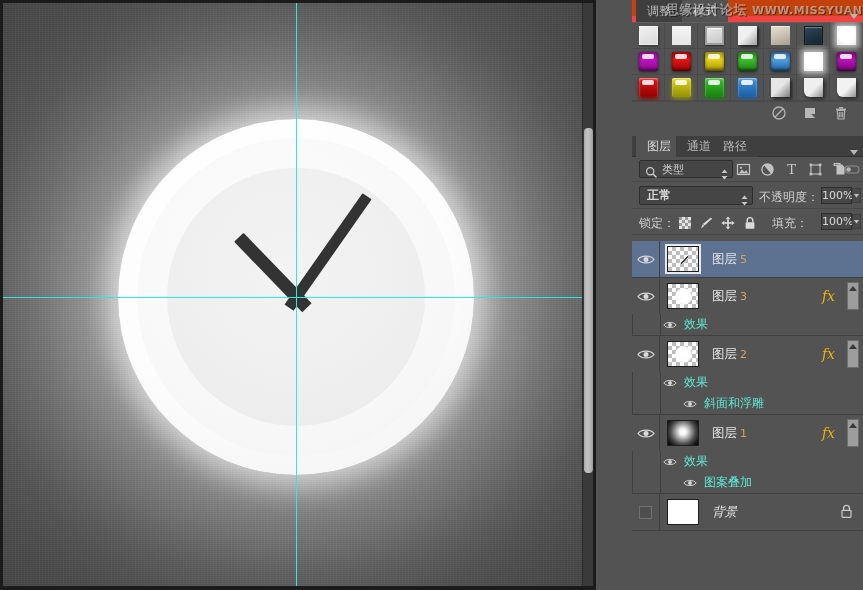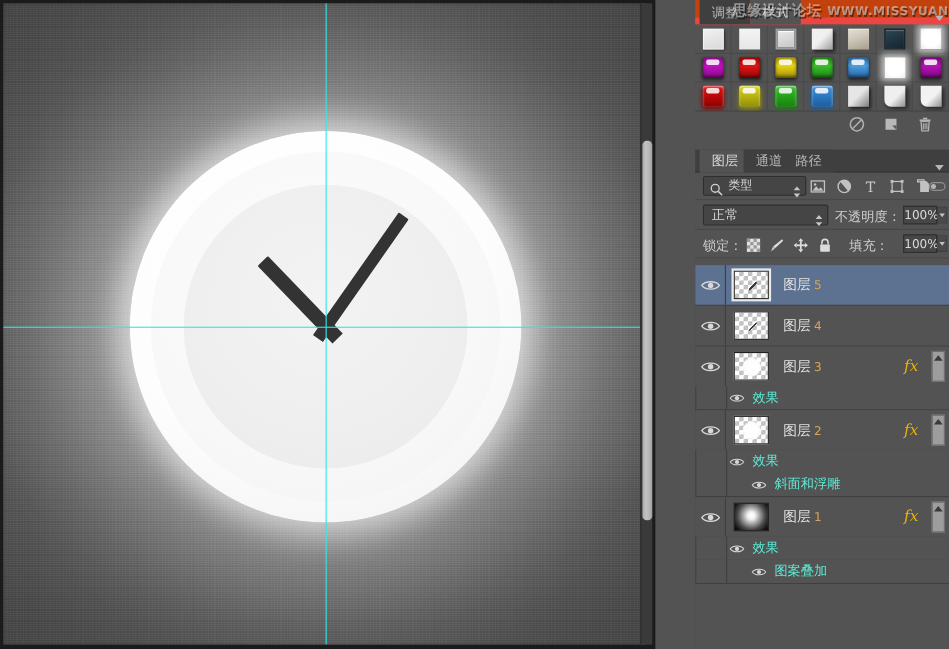--- a/index.html
+++ b/index.html
@@ -178,41 +178,41 @@
   #ltab-path    { left: 92px; height:21px; line-height:21px; }
   #layers-menu-btn { position:absolute; right:4px; top:6px; width:10px; height:10px; cursor:pointer; }
 
   #filter-row {
     position: relative; height: 25px; background: #535353;
     border-bottom: 1px solid #484848;
   }
   #filter-select {
     position: absolute; left: 7px; top: 3px; width: 94px; height: 18px;
     background: #454545; border: 1px solid #2e2e2e; border-radius: 2px;
-    display: flex; align-items: flex-start; cursor: pointer;
+    display: flex; align-items: center; cursor: pointer;
   }
   #filter-select .sel-text { font-size: 11px; color: #d4d4d4; margin-left: 22px; }
   #filter-search-ico { position: absolute; left: 5px; top: 3px; width: 13px; height: 13px; }
   #filter-arrows { position: absolute; right: 4px; top: 4px; width: 7px; height: 11px; }
   .filter-ico { position: absolute; top: 5px; width: 15px; height: 15px; cursor: pointer; }
   #fico-image  { left: 104px; }
   #fico-adjust { left: 128px; }
   #fico-type   { left: 152px; }
   #fico-shape  { left: 176px; }
   #fico-smart  { left: 200px; }
   #filter-toggle { position: absolute; right: 3px; top: 5px; width: 16px; height: 15px; cursor:pointer;}
 
   #blend-row {
     position: relative; height: 27px; background: #535353;
     border-bottom: 1px solid #484848;
   }
   #blend-select {
     position: absolute; left: 7px; top: 4px; width: 114px; height: 19px;
     background: #454545; border: 1px solid #2e2e2e; border-radius: 2px;
-    display: flex; align-items: center; cursor: pointer;
+    display: flex; align-items: center; cursor: pointer; font-weight: bold;
   }
   #blend-select .sel-text { font-size: 12px; color: #d6d6d6; margin-left: 7px; }
   #blend-arrows { position: absolute; right: 4px; top: 4px; width: 7px; height: 11px; }
   #opacity-label {
     position: absolute; left: 127px; top: 7px; font-size: 12px; color: #cfcfcf; white-space: nowrap;
   }
   #opacity-value {
     position: absolute; left: 189px; top: 5px; width: 31px; height: 17px;
     background: #474747; border: 1px solid #2e2e2e;
     font-size: 11px; color: #d9d9d9; text-align: center; line-height: 16px; cursor: text;
@@ -627,34 +627,20 @@
             </div>
             <div class="group-wrap">
               <div class="layer-row">
                 <div class="eye-cell">
                   <svg width="18" height="13" viewBox="0 0 18 13">
     <path d="M1 6.5 C4 2, 14 2, 17 6.5 C14 11, 4 11, 1 6.5 Z" fill="none" stroke="#d8d8d8" stroke-width="1.2"></path>
     <circle cx="9" cy="6.5" r="2.5" fill="#d8d8d8"></circle>
                   </svg>
                 </div>
                 <div class="thumb checker" style="position: relative;">
-                  <span style="position:absolute;left:13px;top:9px;width:7px;height:8px;background:linear-gradient(135deg,transparent 42%,#3a3a3a 42%,#3a3a3a 58%,transparent 58%);"></span>
-                </div>
-                <div class="layer-name"><span>图层</span><span class="idx">4</span></div>
-              </div>
-            </div>
-            <div class="group-wrap">
-              <div class="layer-row">
-                <div class="eye-cell">
-                  <svg width="18" height="13" viewBox="0 0 18 13">
-    <path d="M1 6.5 C4 2, 14 2, 17 6.5 C14 11, 4 11, 1 6.5 Z" fill="none" stroke="#d8d8d8" stroke-width="1.2"></path>
-    <circle cx="9" cy="6.5" r="2.5" fill="#d8d8d8"></circle>
-                  </svg>
-                </div>
-                <div class="thumb checker" style="position: relative;">
                   <span style="position:absolute;left:50%;top:50%;width:17px;height:17px;margin:-8.5px 0 0 -8.5px;border-radius:50%;background:radial-gradient(circle,#fff 0%,#fdfdfd 55%,rgba(255,255,255,0) 100%);"></span>
                 </div>
                 <div class="layer-name"><span>图层</span><span class="idx">3</span></div>
                 <div class="fx-badge">fx</div>
                 <div class="fx-scroll">
                   <div class="up-arrow"></div>
                 </div>
               </div>
               <div class="effect-row">
                 <span class="effect-eye">
@@ -734,18 +720,31 @@
                 <span class="effect-eye">
                   <svg width="14" height="10" viewBox="0 0 18 13">
     <path d="M1 6.5 C4 2, 14 2, 17 6.5 C14 11, 4 11, 1 6.5 Z" fill="none" stroke="#d8d8d8" stroke-width="1.2"></path>
     <circle cx="9" cy="6.5" r="2.5" fill="#d8d8d8"></circle>
                   </svg>
                 </span>
          <span class="effect-label">图案叠加</span>
          <span class="eyecol-fill"></span>
               </div>
             </div>
+            <div class="group-wrap">
+              <div class="layer-row">
+                <div class="eye-cell">
+                  <span style="display:inline-block;width:13px;height:13px;border:1px solid #6f6f6f;background:#4e4e4e;"></span>
+                </div>
+                <div class="thumb white"></div>
+                <div class="layer-name bg-name"><span style="font-style:italic;">背景</span></div>
+                <div class="lock-badge"><svg width="13" height="15" viewBox="0 0 13 15">
+      <path d="M3.6 6.4 V4.2 A2.9 2.9 0 0 1 9.4 4.2 V6.4" fill="none" stroke="#c9c9c9" stroke-width="1.3"></path>
+      <rect x="2" y="6.3" width="9" height="7" rx="0.8" fill="none" stroke="#c9c9c9" stroke-width="1.2"></rect>
+                  </svg></div>
+              </div>
+            </div>
             <div id="layer-list-empty"></div>
           </div>
       </div>
     </div>
   </div>
 </div>
 
 </body></html>

